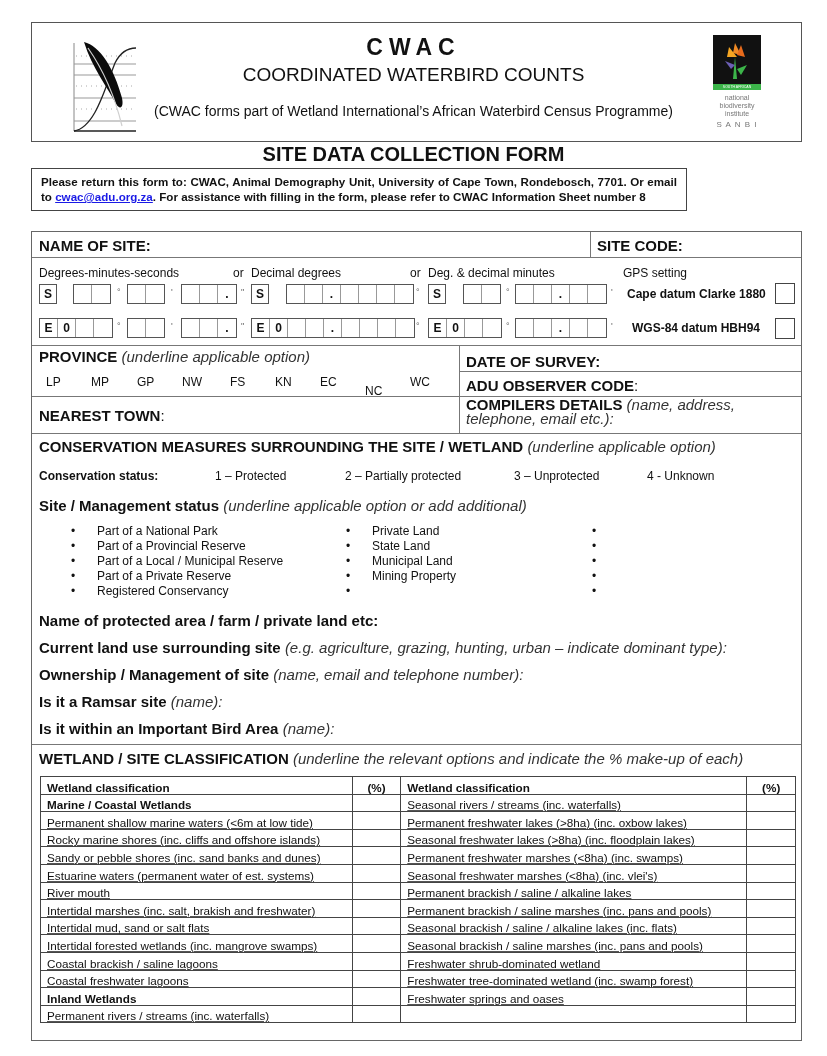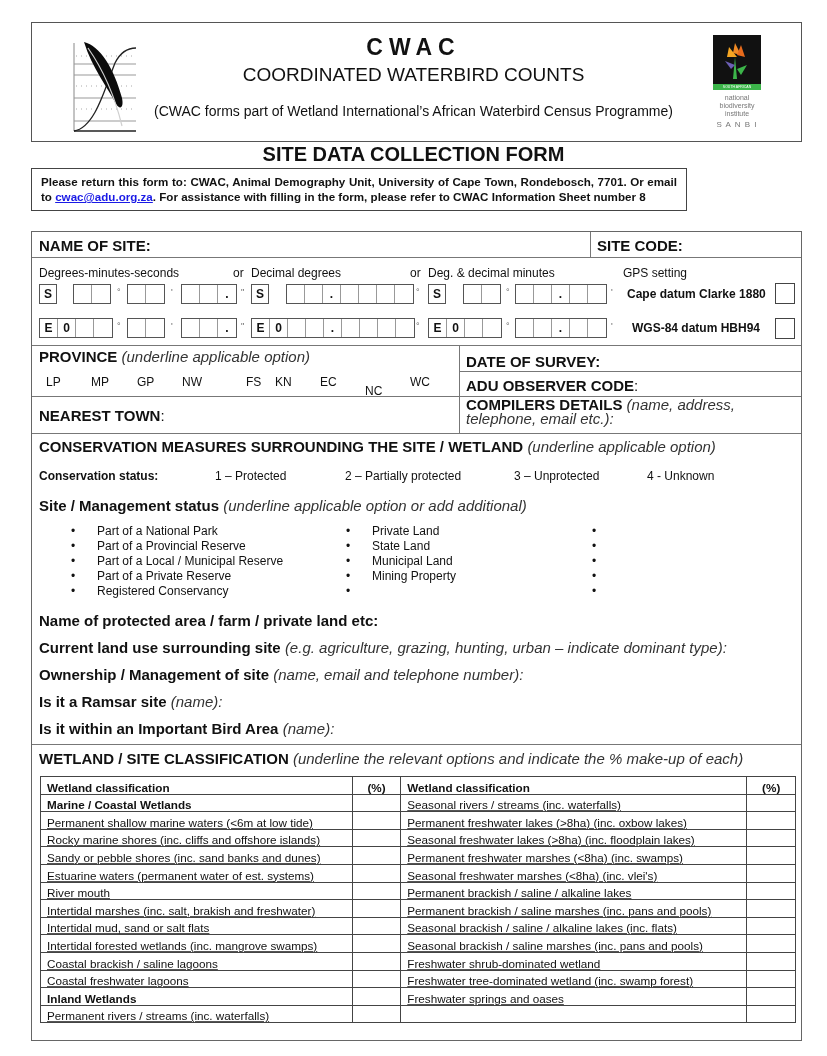--- a/index.html
+++ b/index.html
@@ -222,21 +222,21 @@
 <div class="lbl b" style="left:632px; top:321px; font-size:12px;">WGS-84 datum HBH94</div>
 <div class="gps-box" style="left:775px; top:318px;"></div>
 
 <div class="hline" style="left:32px; top:345px; width:769px;"></div>
 
 <div class="lbl" style="left:39px; top:348px;"><span class="b">PROVINCE</span> <span class="i">(underline applicable option)</span></div>
 <div class="prov" style="left:46px;">LP</div>
 <div class="prov" style="left:91px;text-align:right;">MP</div>
 <div class="prov" style="left:137px;">GP</div>
 <div class="prov" style="left:182px;">NW</div>
-<div class="prov" style="left:246px;">FS</div>
+<div class="prov" style="left:230px;">FS</div>
 <div class="prov" style="left:275px;">KN</div>
 <div class="prov" style="left:320px;">EC</div>
 <div class="prov" style="left:365px;margin-top:9px;">NC</div>
 <div class="prov" style="left:410px;">WC</div>
 
 <div class="vline" style="left:459px; top:346px; height:87px;"></div>
 <div class="lbl b" style="left:466px; top:353px;">DATE OF SURVEY:</div>
 <div class="hline" style="left:460px; top:371px; width:341px;"></div>
 <div class="lbl" style="left:466px; top:377px;"><span class="b">ADU OBSERVER CODE</span><span>:</span></div>
 

